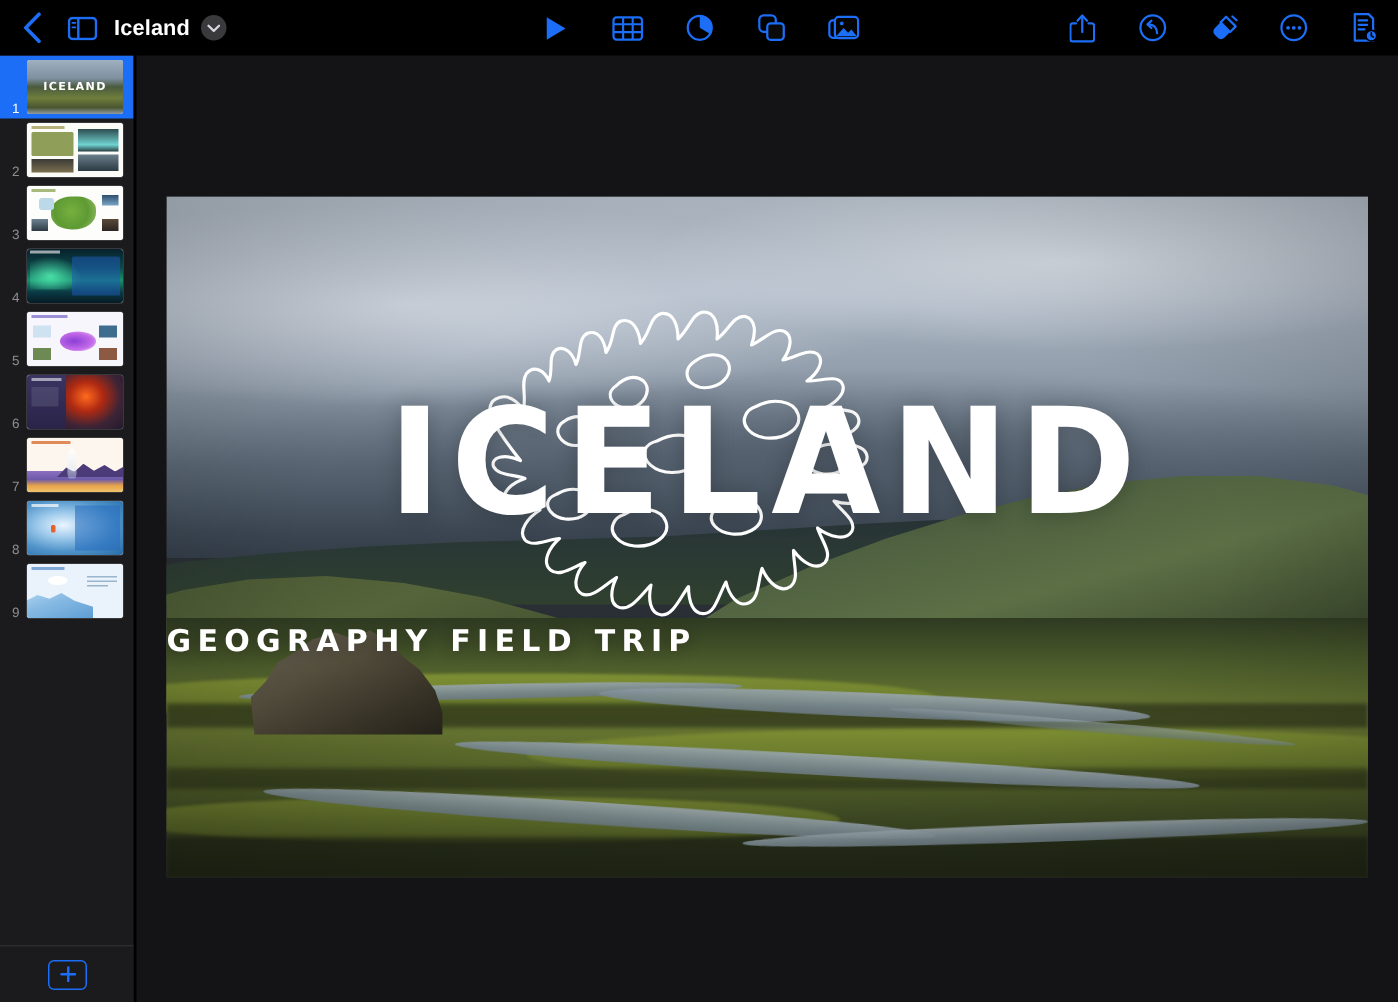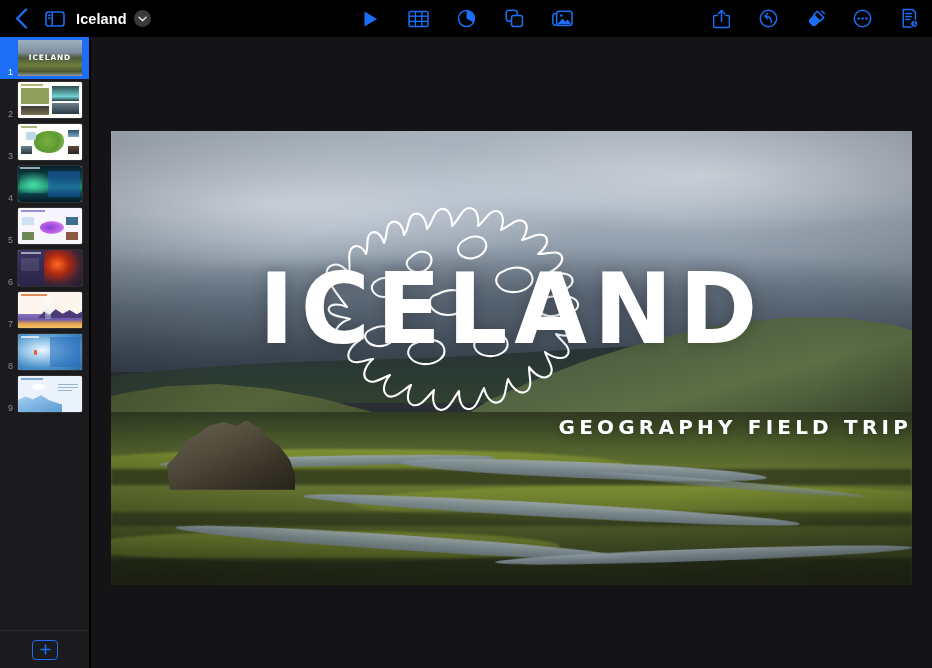--- a/index.html
+++ b/index.html
@@ -170,21 +170,21 @@
     font-family: "Liberation Sans Narrow", "DejaVu Sans", sans-serif;
     font-weight: 700;
     font-size: 98px;
     line-height: 0.95;
     letter-spacing: 7px;
     transform: scaleX(0.96);
     text-shadow: 0 1px 16px rgba(0,0,0,0.22);
   }
   .slide-subtitle {
     position: absolute; left: 0; right: 0; top: 62.5%;
-    text-align: right;
+    text-align: left;
     color: #ffffff;
     font-family: "Liberation Sans Narrow", "DejaVu Sans", sans-serif;
     font-weight: 700;
     font-size: 20px;
     letter-spacing: 4.2px;
     text-shadow: 0 1px 10px rgba(0,0,0,0.3);
   }
 
   
   .mini { position: absolute; inset: 0; }

